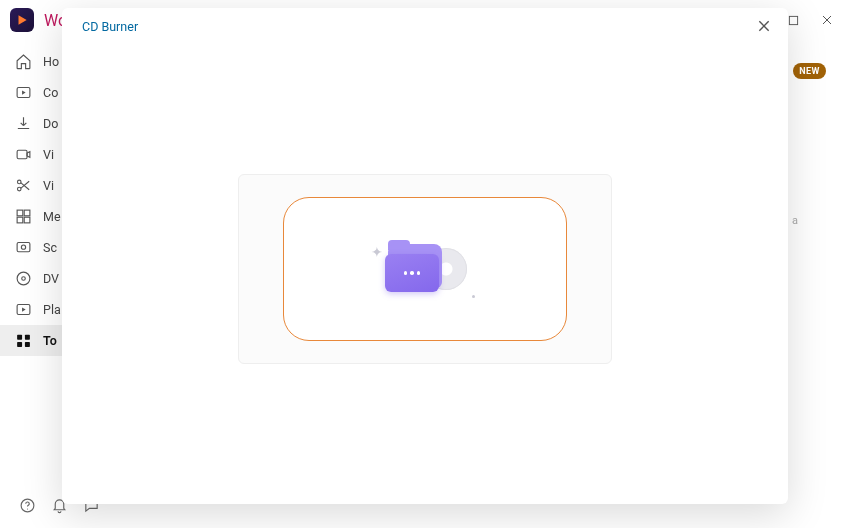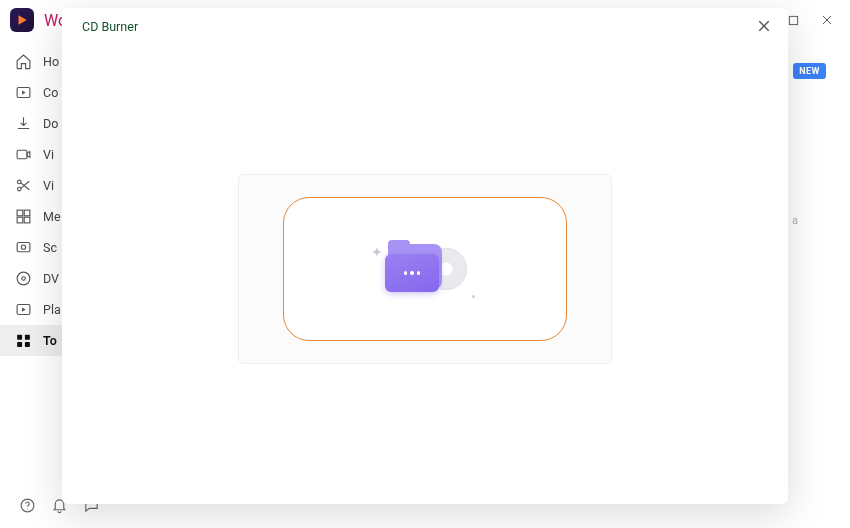--- a/index.html
+++ b/index.html
@@ -58,41 +58,41 @@
     }
     .footer-btn { width:18px;height:18px;color:#666; display:flex;align-items:center;justify-content:center;}
 
     
     .bg-card {
       position:absolute; top:55px; left:178px; right:18px; height:450px;
       background:#fff; border-radius:8px;
     }
     .new-badge {
       position:absolute; top:63px; right:24px;
-      background:#3b82f6; color:#fff; font-size:9px; font-weight:700;
-      padding:3px 6px; border-radius:3px; letter-spacing:.5px;
+      background:#a16207; color:#fff; font-size:9px; font-weight:700;
+      padding:3px 6px; border-radius:8px; letter-spacing:.5px;
     }
     .bg-text {
       position:absolute; top:214px; right:52px;
       color:#aaa; font-size:11px;
     }
 
     
     .modal {
       position:absolute; top:8px; left:62px;
       width:726px; height:496px;
       background:#fff;
       border-radius:6px;
       box-shadow:0 10px 40px rgba(0,0,0,.15);
       display:flex; flex-direction:column;
     }
     .modal-header {
       height:36px; display:flex; align-items:center; padding:0 10px 0 20px;
     }
-    .modal-title { font-size:12.5px; color:#14532d; }
+    .modal-title { font-size:12.5px; color:#0369a1; }
     .modal-header .spacer{flex:1;}
     .modal-close { width:28px;height:28px;display:flex;align-items:center;justify-content:center;color:#555;cursor:pointer;border-radius:4px;}
 
     .modal-body{ flex:1; display:flex; align-items:flex-start; justify-content:center; padding-top:130px;}
 
     
     .drop-outer {
       width:374px; height:190px;
       border:1px solid #eee; border-radius:6px;
       display:flex; align-items:center; justify-content:center;

